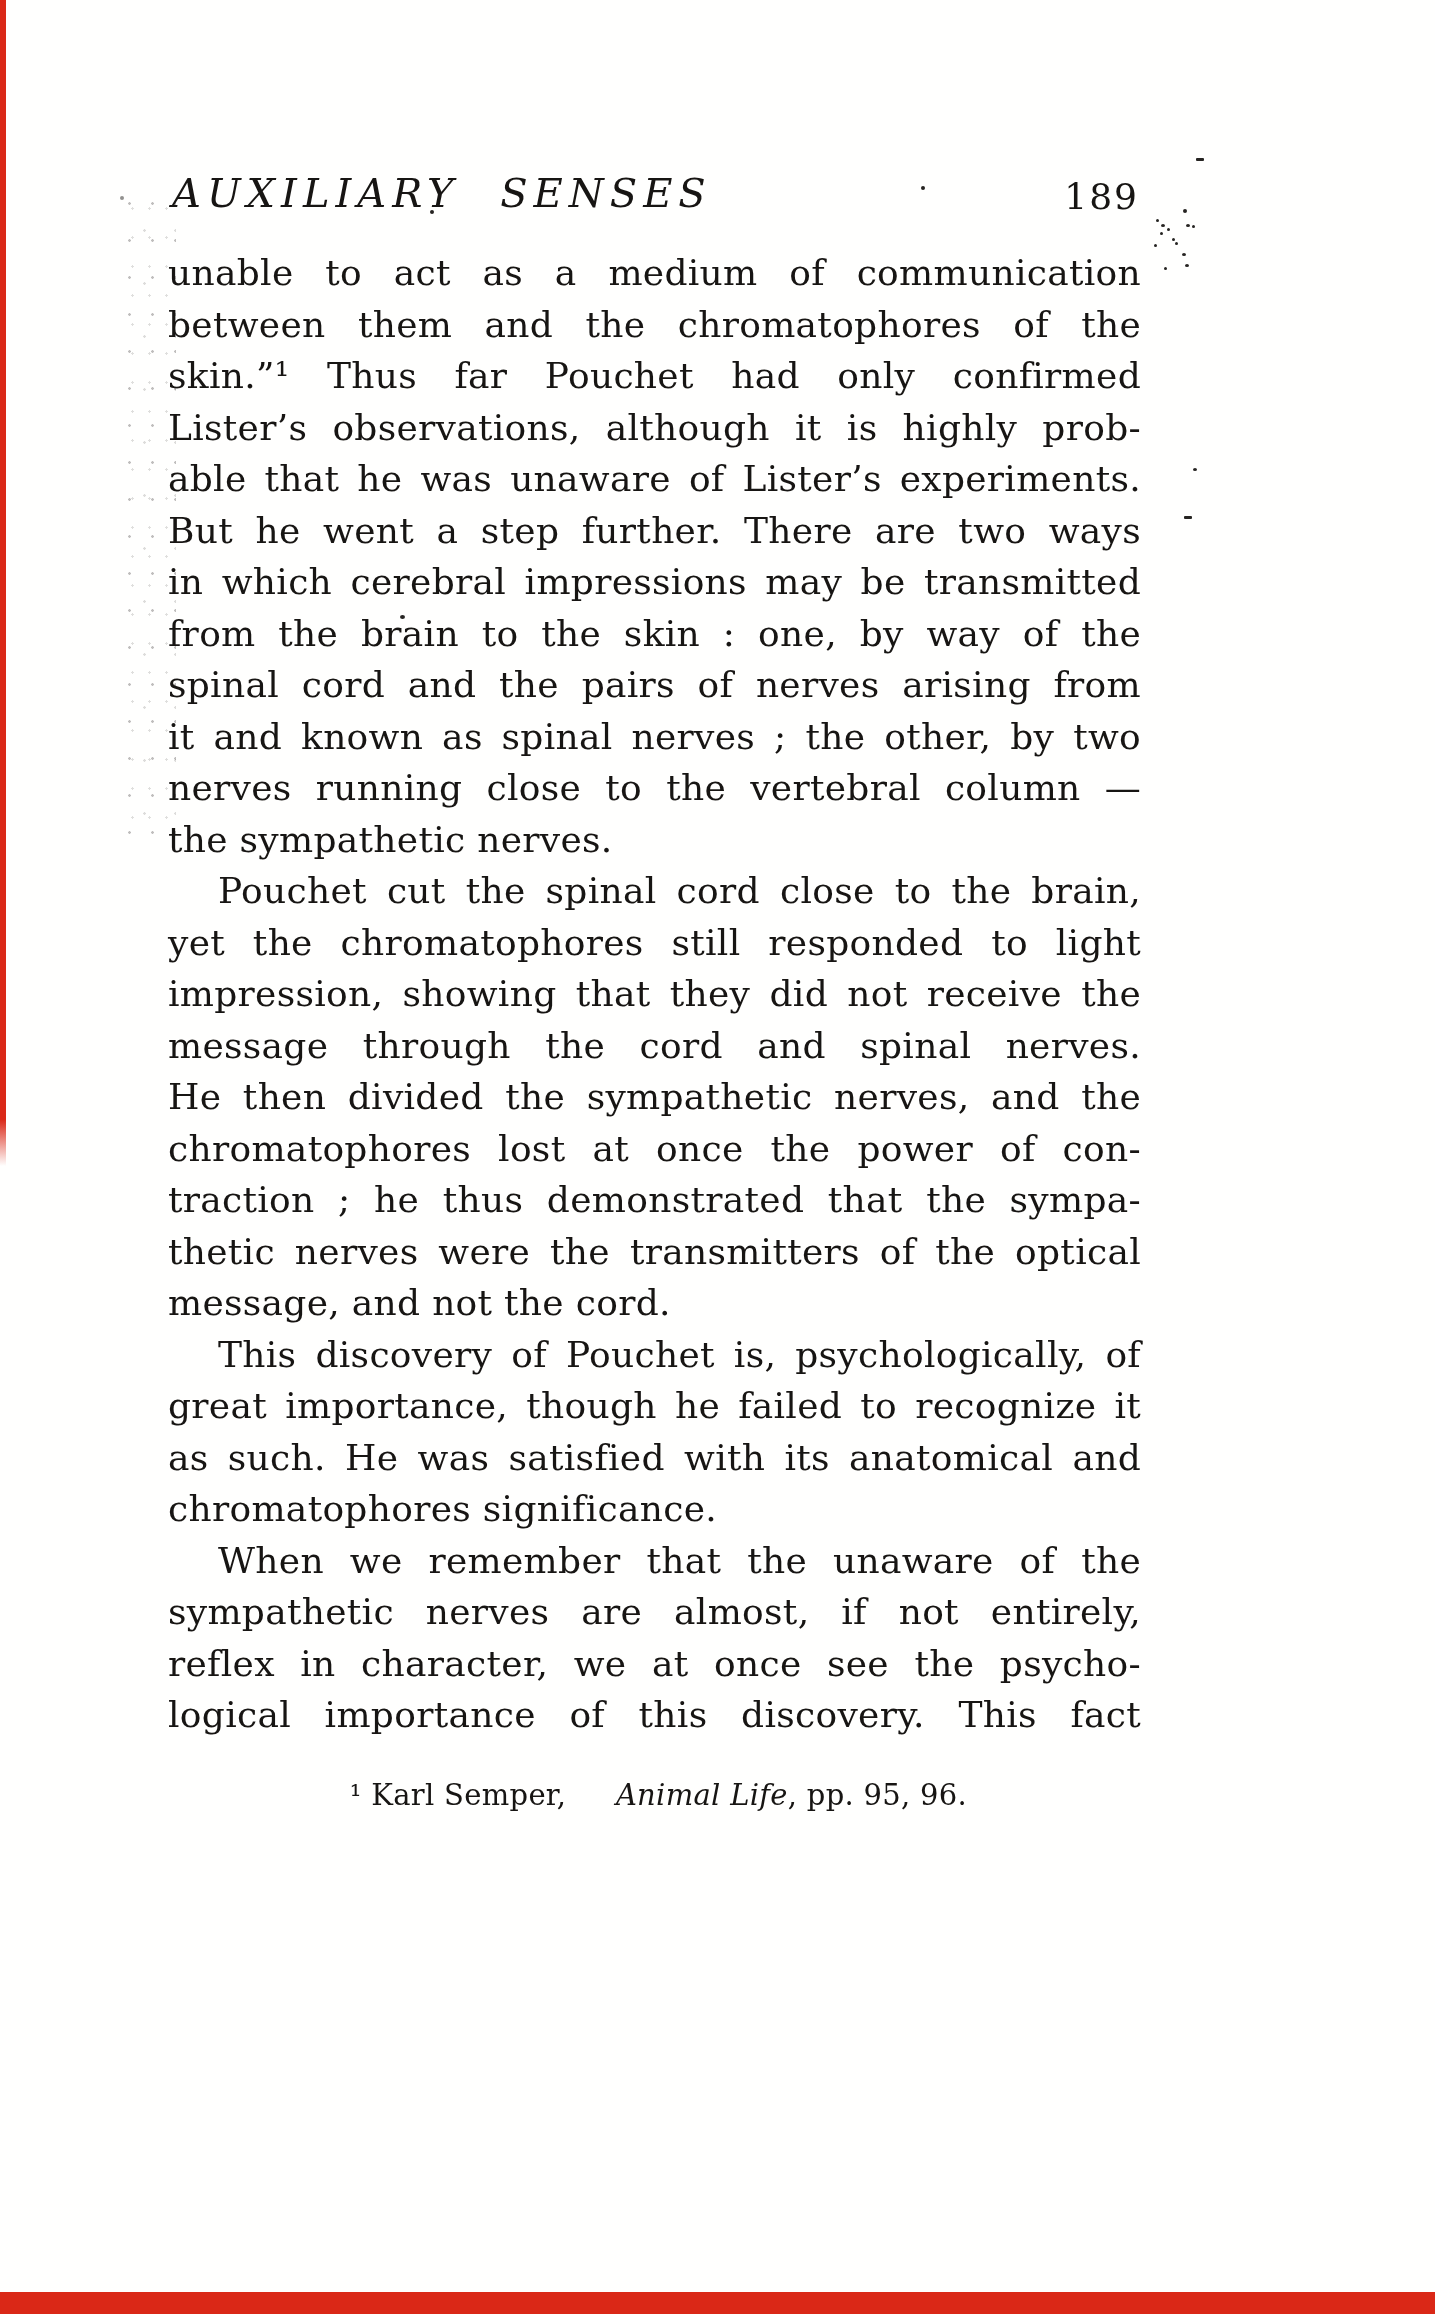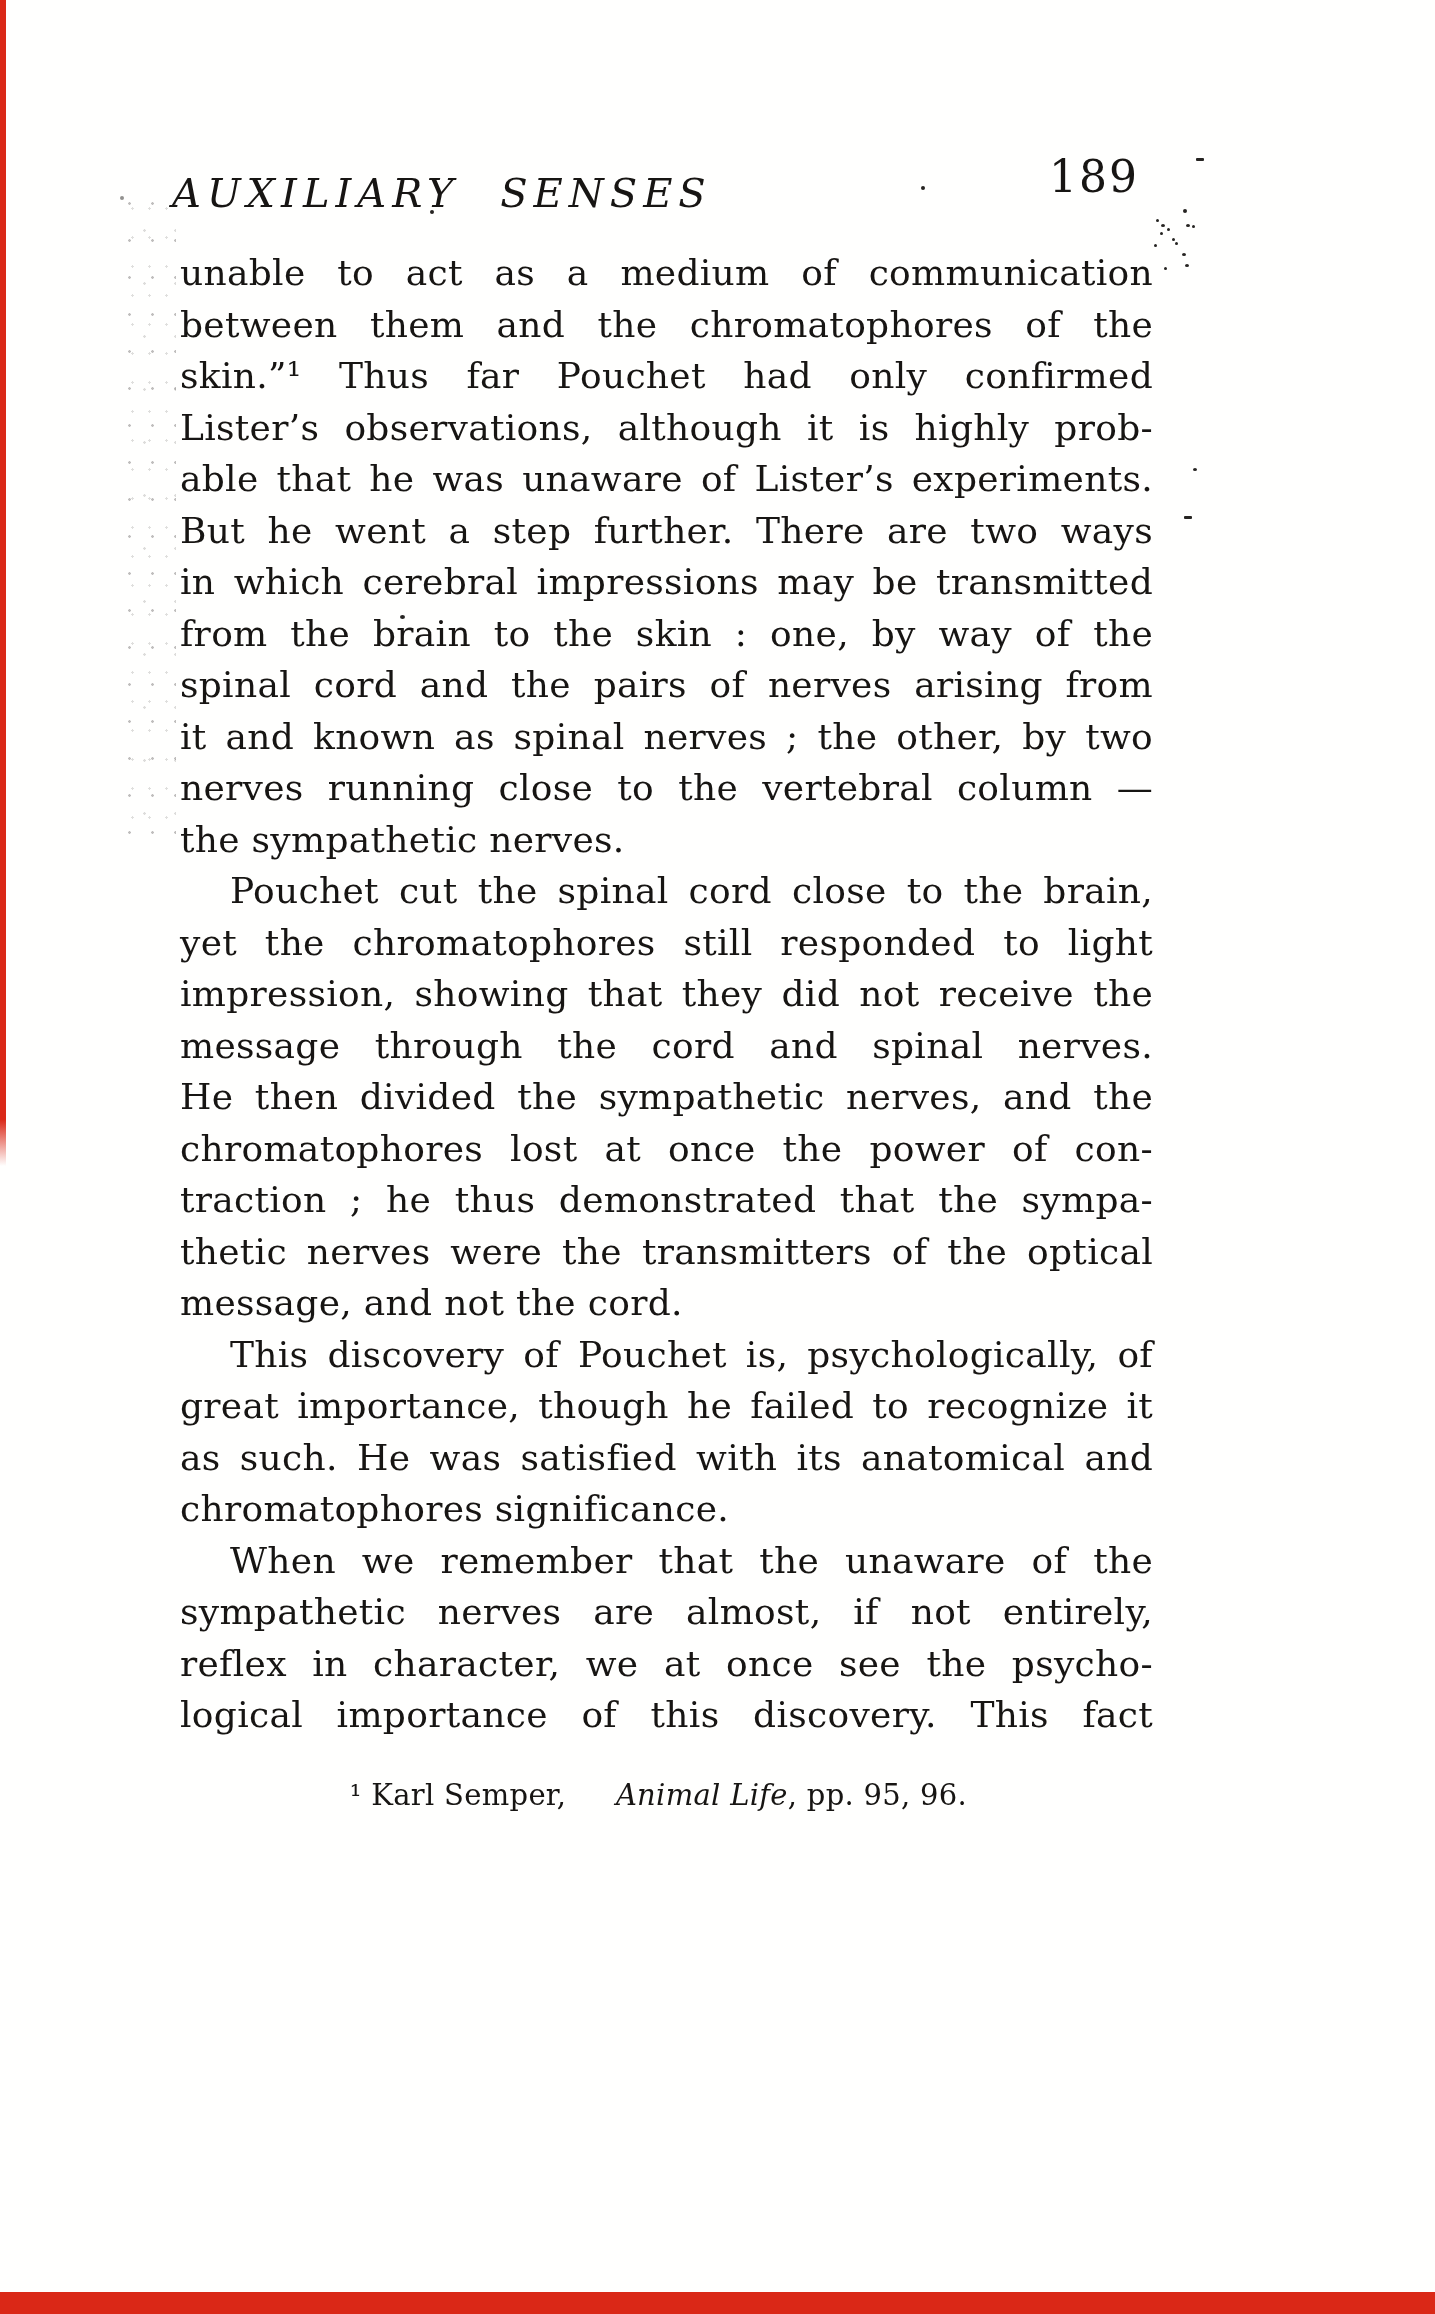--- a/index.html
+++ b/index.html
@@ -20,29 +20,29 @@
     text-align: left;
     font-style: italic;
     font-size: 40px;
     letter-spacing: 6px;
     word-spacing: 22px;
     white-space: nowrap;
   }
   .folio {
     position: absolute;
     left: 172px;
-    top: 151px;
+    top: 176px;
     width: 967px;
     text-align: right;
-    font-size: 44px;
+    font-size: 36px;
     letter-spacing: 2px;
   }
   .body-block {
     position: absolute;
-    left: 180px;
+    left: 168px;
     top: 247px;
     width: 973px;
     font-size: 36px;
     line-height: 51.5px;
     letter-spacing: 0.3px;
   }
   .line {
     text-align: justify;
     text-align-last: justify;
   }

